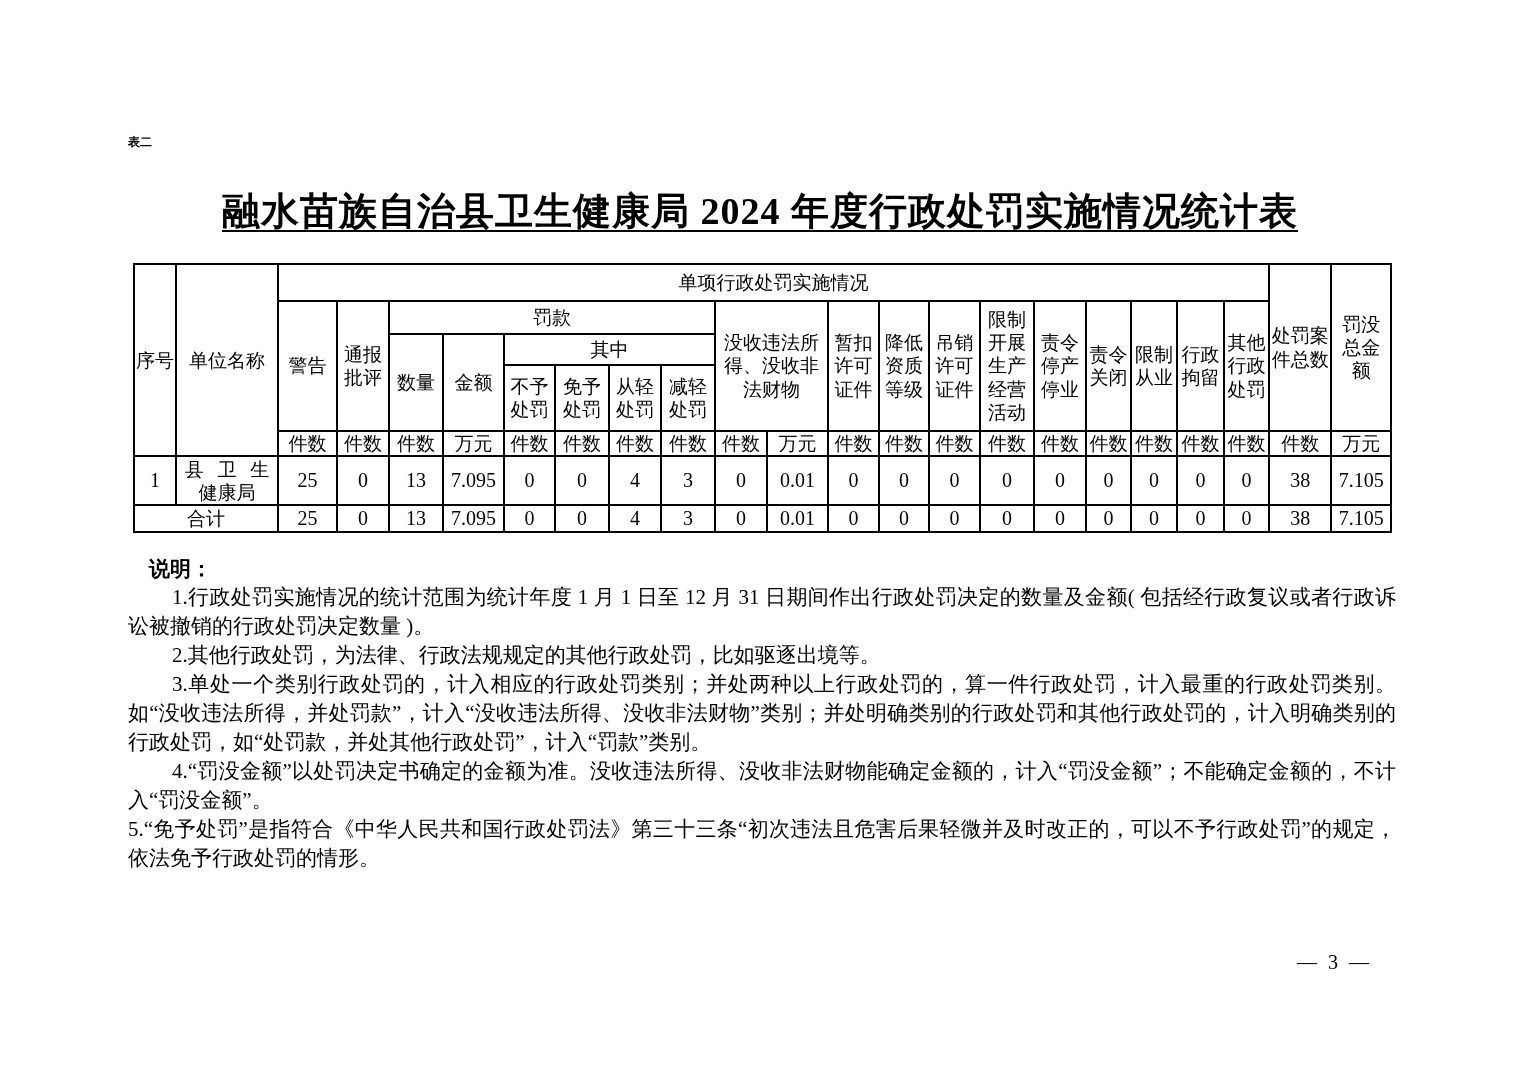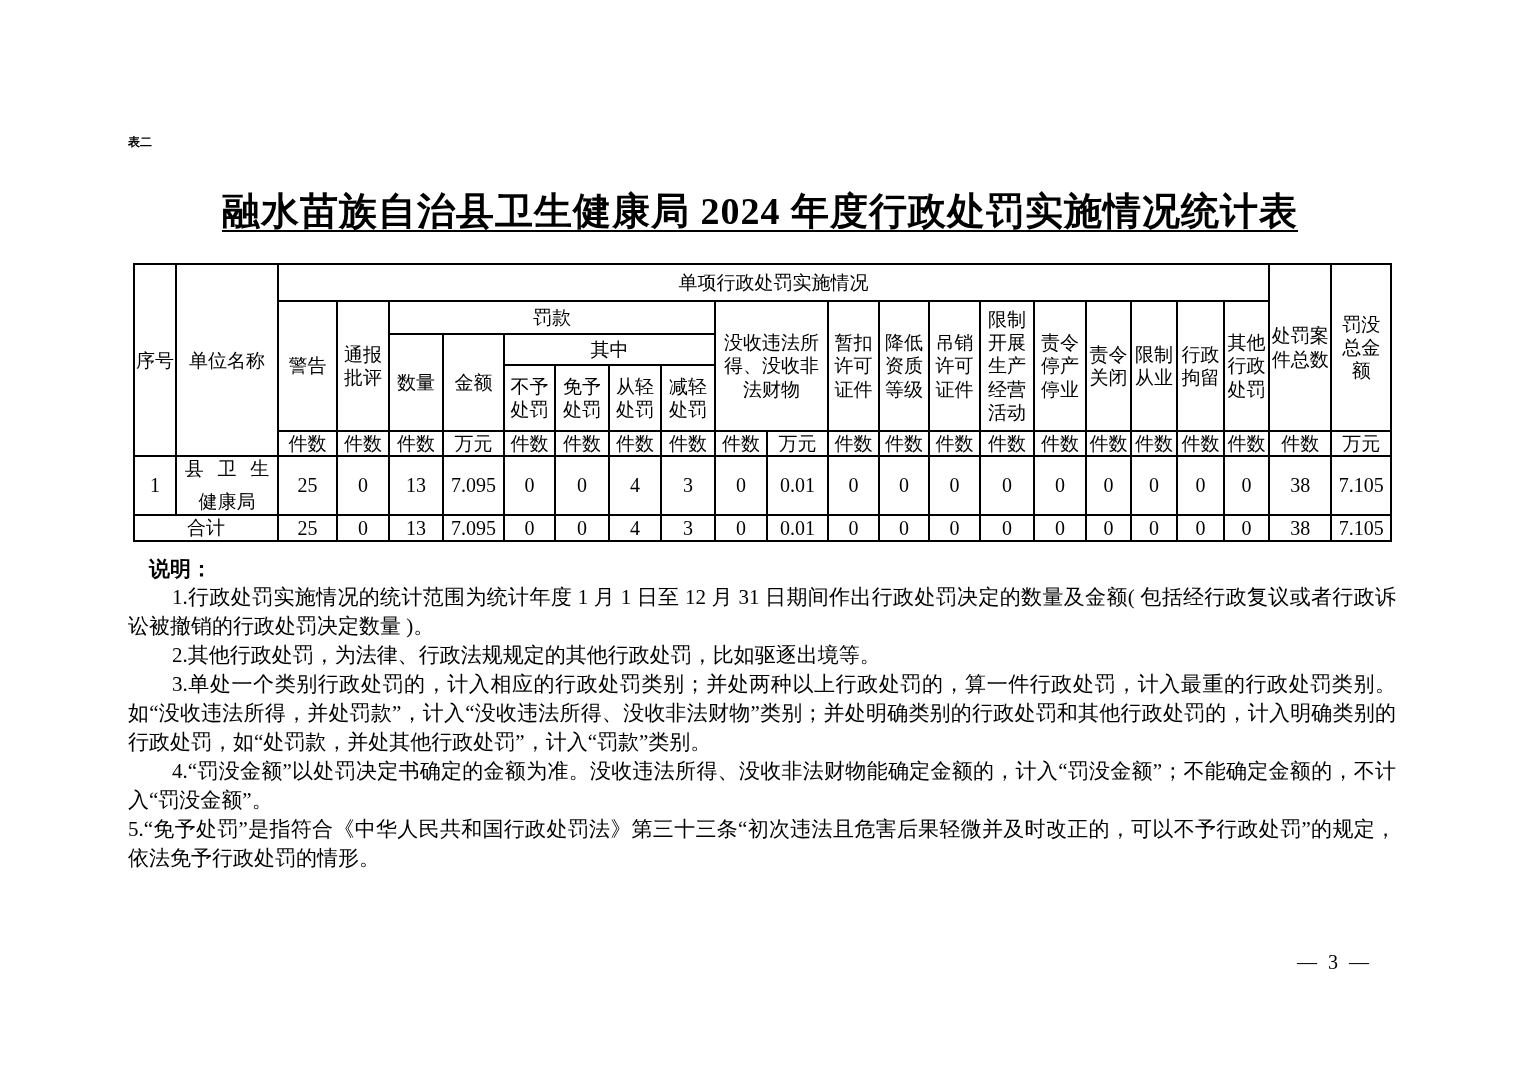--- a/index.html
+++ b/index.html
@@ -44,21 +44,21 @@
   }
   table.stats td.num { font-size: 20px; }
   tr.r-a { height: 37px; }
   tr.r-b { height: 33px; }
   tr.r-c { height: 31px; }
   tr.r-d { height: 66px; }
   tr.r-e { height: 20px; }
   tr.r-f { height: 49px; }
   tr.r-g { height: 15px; }
   .unit-l1 { display: block; word-spacing: 9px; }
-  .unit-l2 { display: block; margin-top: 10px; }
+  .unit-l2 { display: block; }
   .notes {
     position: absolute; left: 128px; top: 554px; width: 1268px;
     font-size: 21px; line-height: 29px;
   }
   .notes-heading {
     font-weight: bold;
     font-family: "Liberation Sans", "DejaVu Sans", sans-serif;
     font-size: 21px;
     margin-left: 21px;
   }

